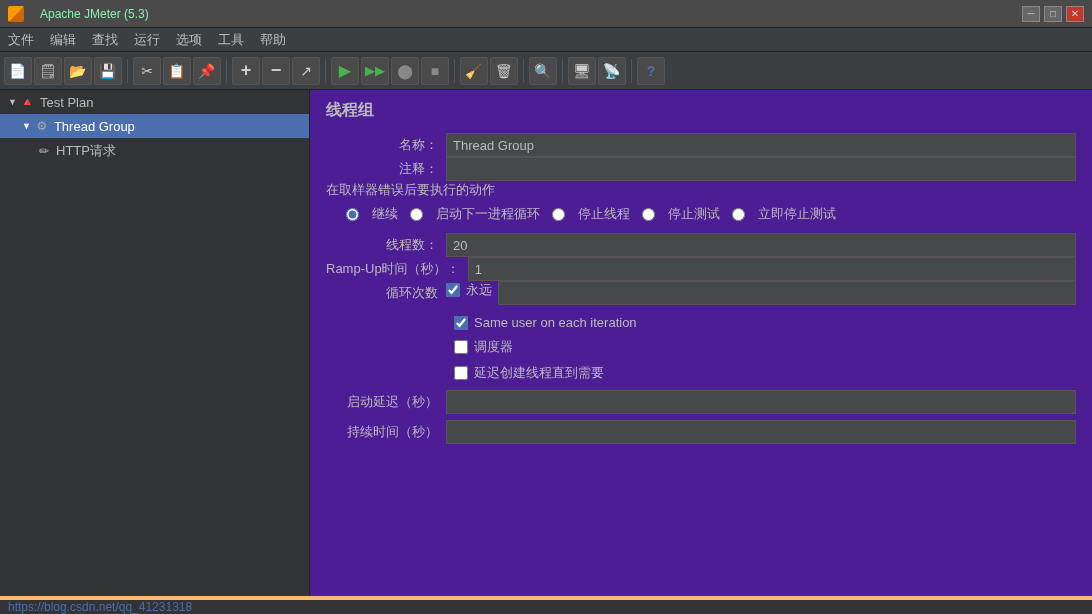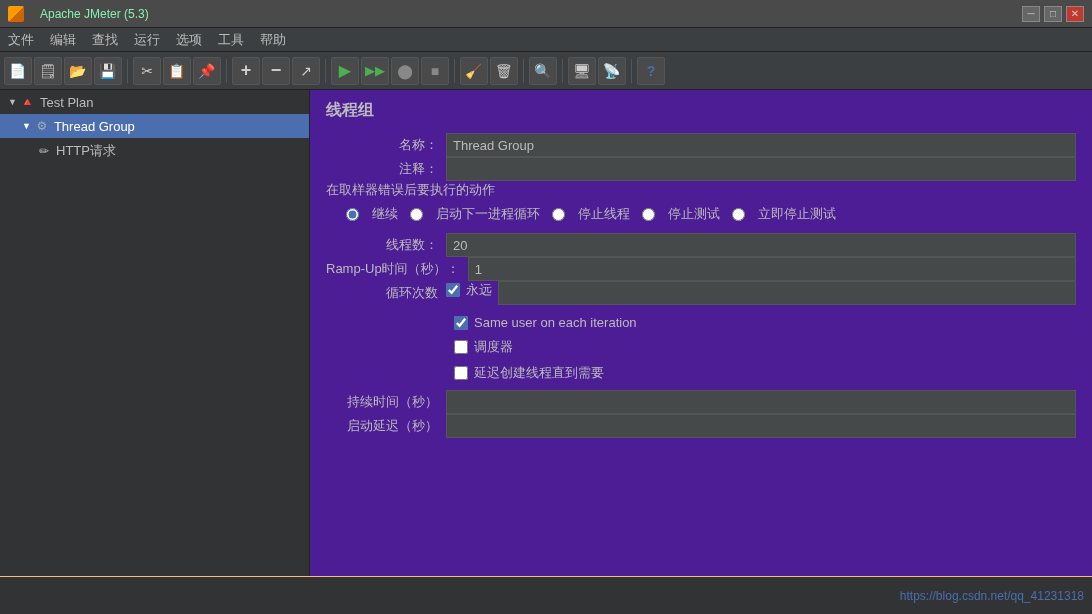--- a/index.html
+++ b/index.html
@@ -244,26 +244,26 @@
     .forever-inline {
       display: flex;
       align-items: flex-start;
       gap: 6px;
       flex: 1;
       border-radius: 8px;
     }
 
     
     .status-bar {
-      height: 38px;
+      height: 18px;
       background: #313335;
-      border-top: 1px solid #fdba74;
-      display: flex;
-      align-items: center;
-      justify-content: flex-end;
+      border-top: 4px solid #fdba74;
+      display: flex;
+      align-items: center;
+      justify-content: flex-start;
       padding: 0 8px;
       flex-shrink: 0;
     }
     .status-text {
       font-size: 12px;
       color: #4b6eaf;
     }
   </style>
 </head>
 <body>
@@ -416,28 +416,28 @@
       </label>
     </div>
 
     <div class="checkbox-row" style="padding-left:128px;">
       <label class="checkbox-label">
         <input type="checkbox" style="">
         <span>延迟创建线程直到需要</span>
       </label>
     </div>
 
+    <div class="form-row">
+      <span class="form-label">启动延迟（秒）</span>
+      <input class="form-input" type="text" value="" style="">
+    </div>
+
     <div class="form-row" style="margin-top:6px;">
       <span class="form-label">持续时间（秒）</span>
       <input class="form-input" type="text" value="" style="">
     </div>
-
-    <div class="form-row">
-      <span class="form-label">启动延迟（秒）</span>
-      <input class="form-input" type="text" value="" style="">
-    </div>
   </div>
 
 </div>
 
 <div class="status-bar">
   <span class="status-text">https://blog.csdn.net/qq_41231318</span>
 </div>
 
 </body></html>

